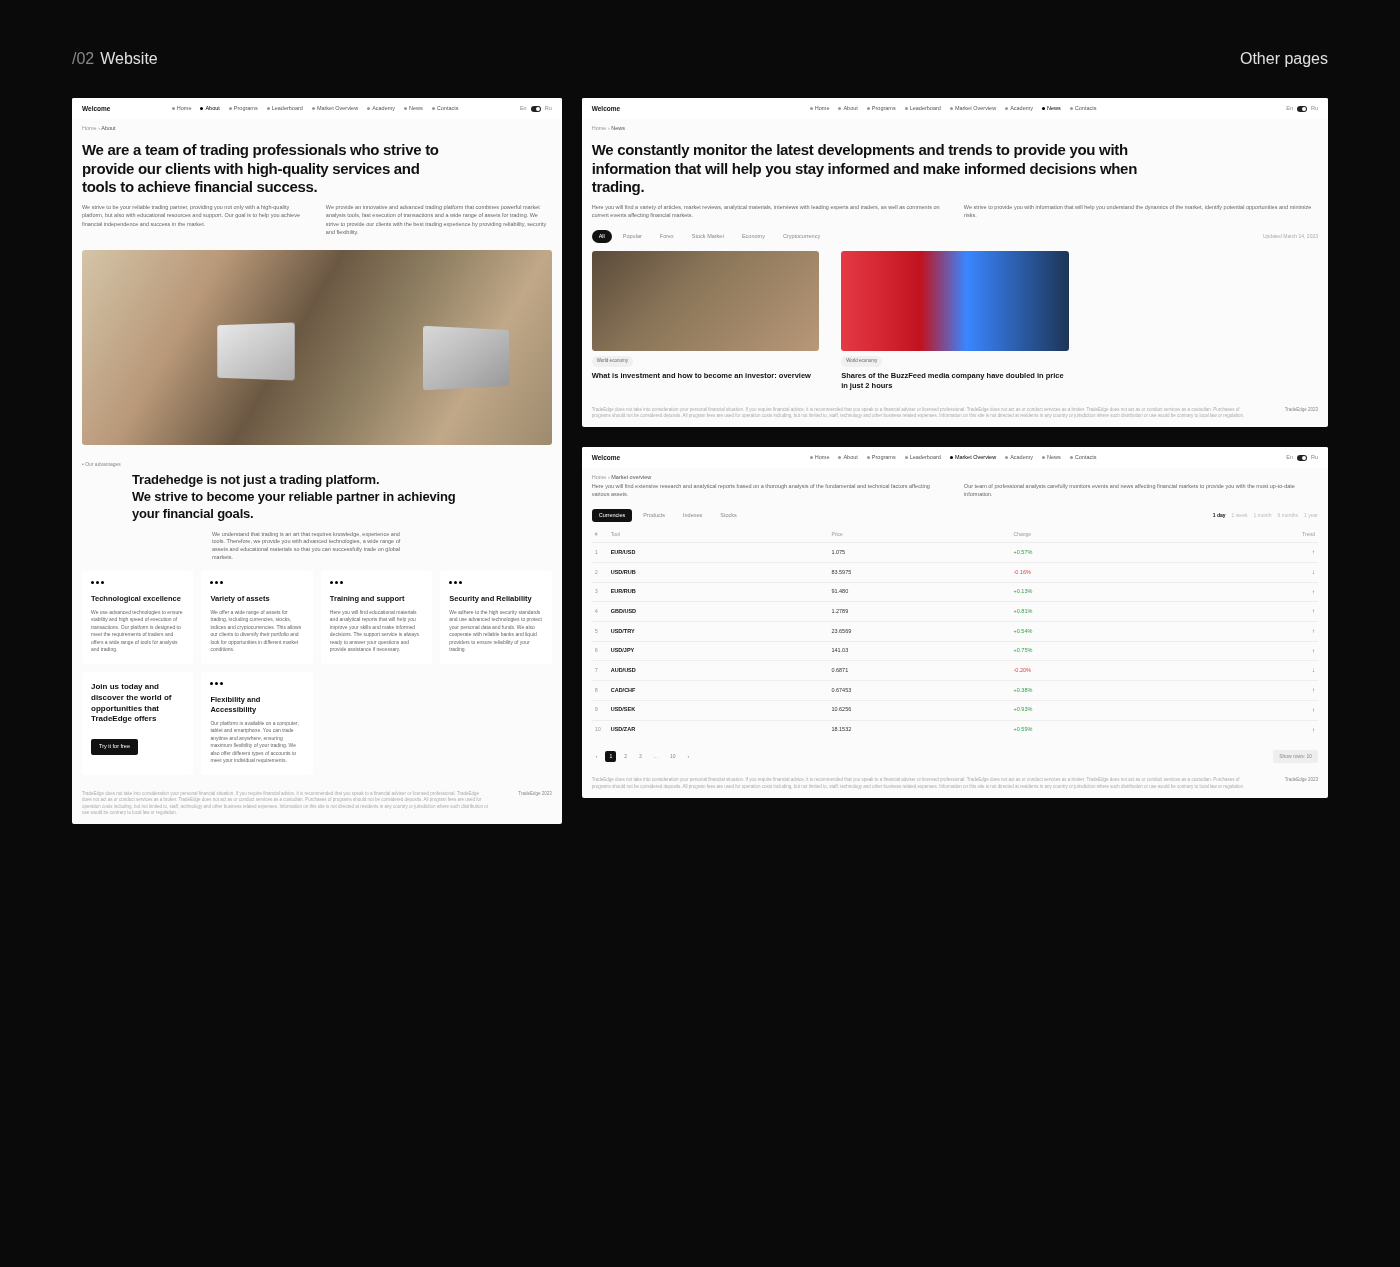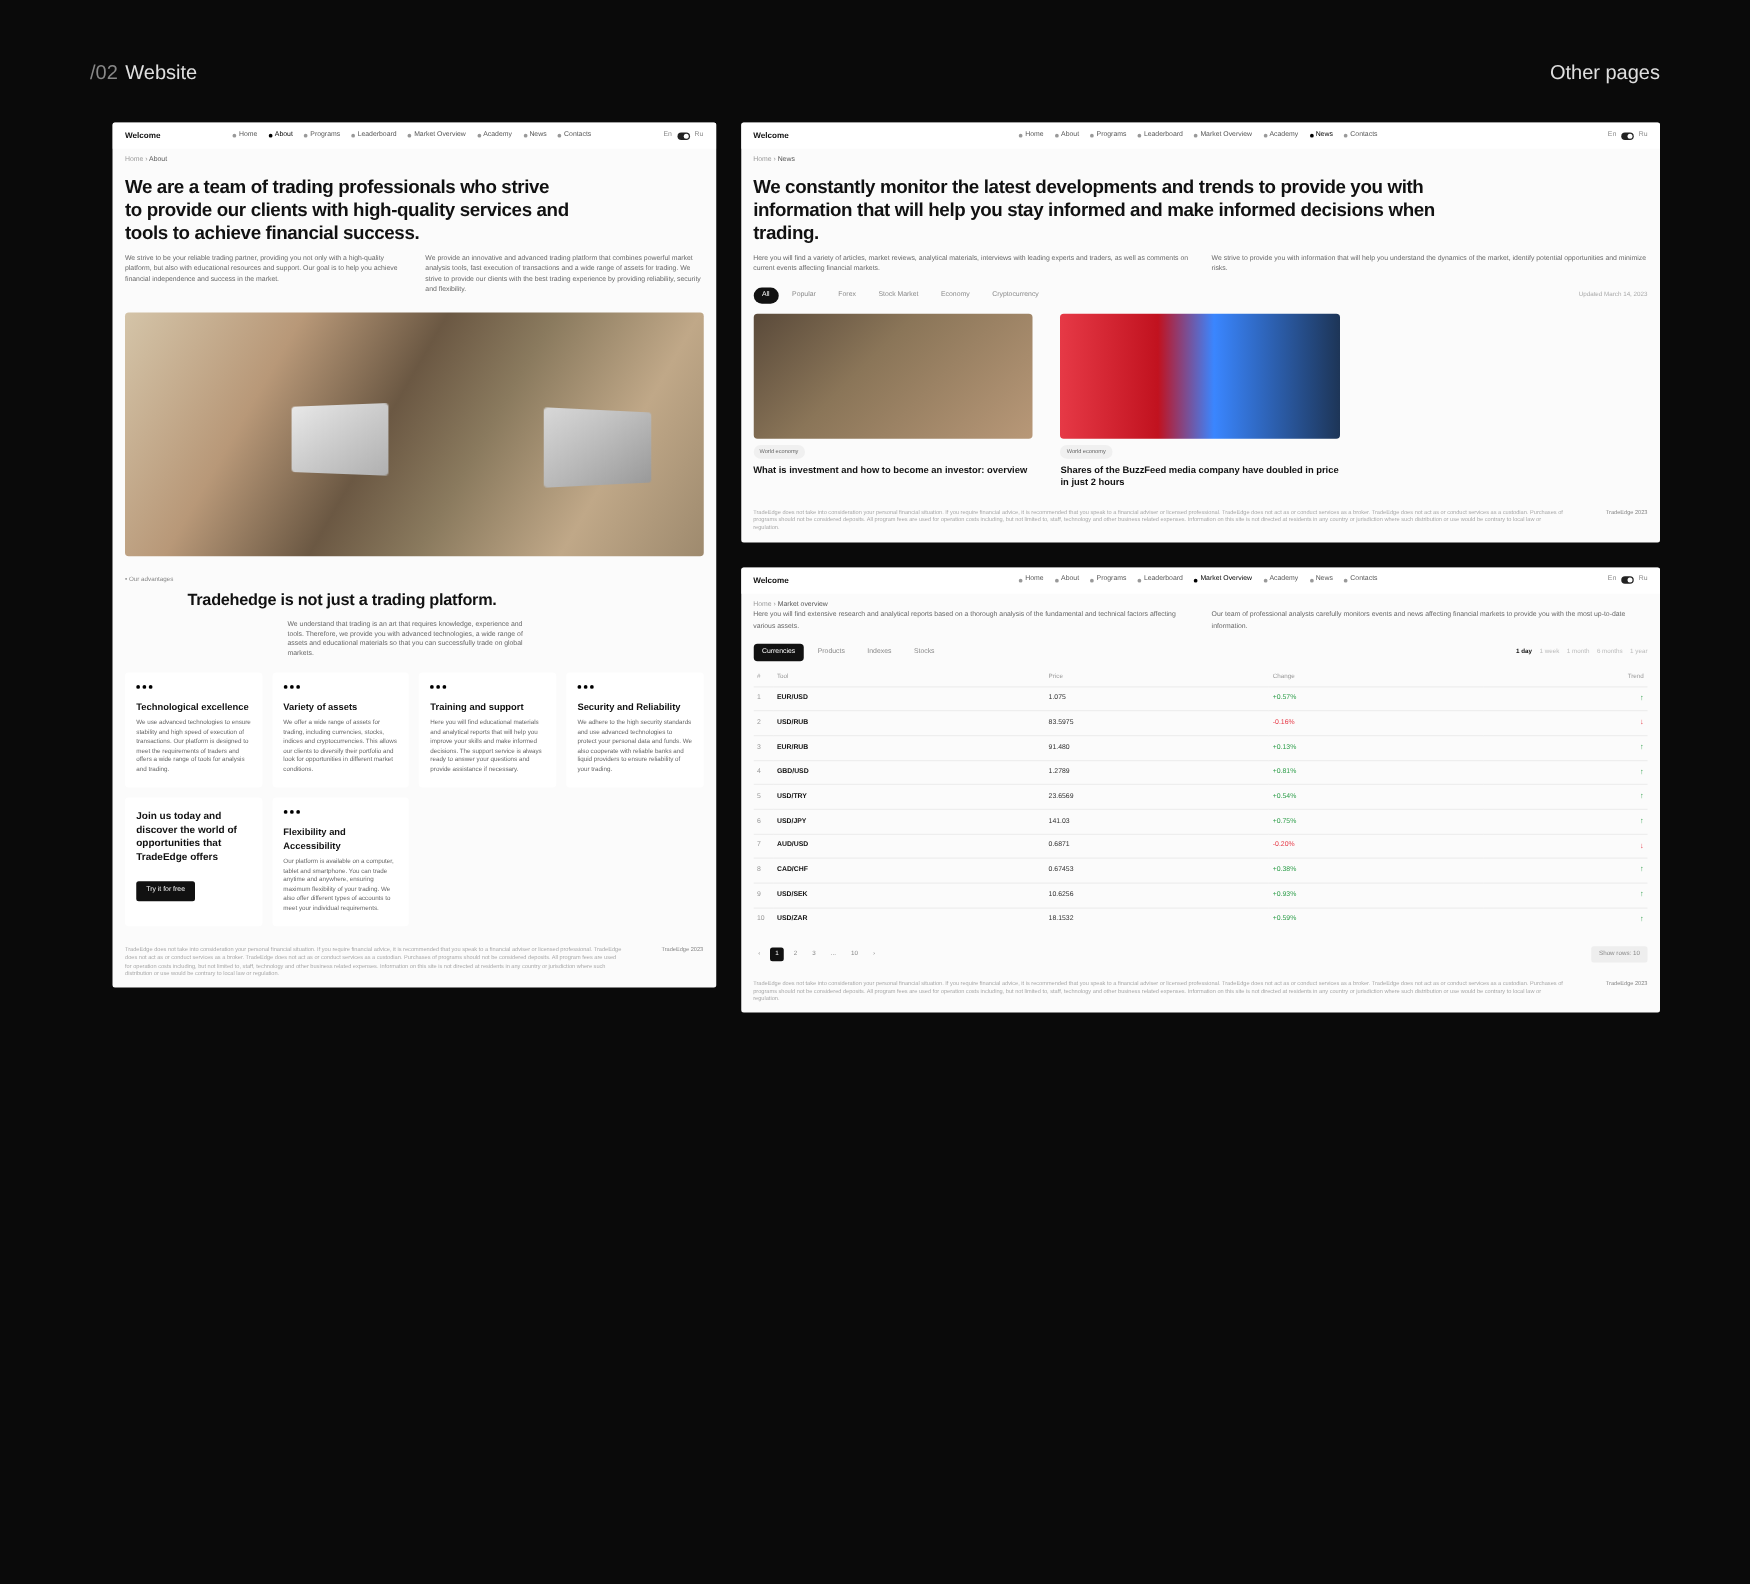--- a/index.html
+++ b/index.html
@@ -17,21 +17,21 @@
   padding: 50px 72px 30px;
   font-size: 16px;
   color: #e0e0e0;
 }
 .page-header .slash { color: #888; margin-right: 6px; }
 .layout {
   display: flex;
   gap: 20px;
   padding: 0 72px;
 }
-.left-col { width: 500px; margin-left: 18px; }
+.left-col { width: 500px; }
 .right-col { width: 762px; display: flex; flex-direction: column; gap: 20px; }
 .mock {
   background: #fbfbfb;
   color: #111;
   border-radius: 2px;
   overflow: hidden;
   font-size: 6px;
   line-height: 1.4;
 }
 .mock-nav {
@@ -187,20 +187,21 @@
       <div class="hero-cols">
         <div class="hero-col">We strive to be your reliable trading partner, providing you not only with a high-quality platform, but also with educational resources and support. Our goal is to help you achieve financial independence and success in the market.</div>
         <div class="hero-col">We provide an innovative and advanced trading platform that combines powerful market analysis tools, fast execution of transactions and a wide range of assets for trading. We strive to provide our clients with the best trading experience by providing reliability, security and flexibility.</div>
       </div>
       <div class="hero-img"></div>
       <div style="display:flex;">
         <div class="section-label">• Our advantages</div>
       </div>
       <div class="section-title">
         <span>Tradehedge is not just a trading platform.</span><br>
+        <span>We strive to become your reliable partner in achieving your financial goals.</span>
       </div>
       <div class="section-sub">We understand that trading is an art that requires knowledge, experience and tools. Therefore, we provide you with advanced technologies, a wide range of assets and educational materials so that you can successfully trade on global markets.</div>
       <div class="cards-grid" id="about-cards">
           <div class="card">
             <div class="card-dots">
               <span></span>
               <span></span>
               <span></span>
             </div>
             <div class="card-title">Technological excellence</div>

